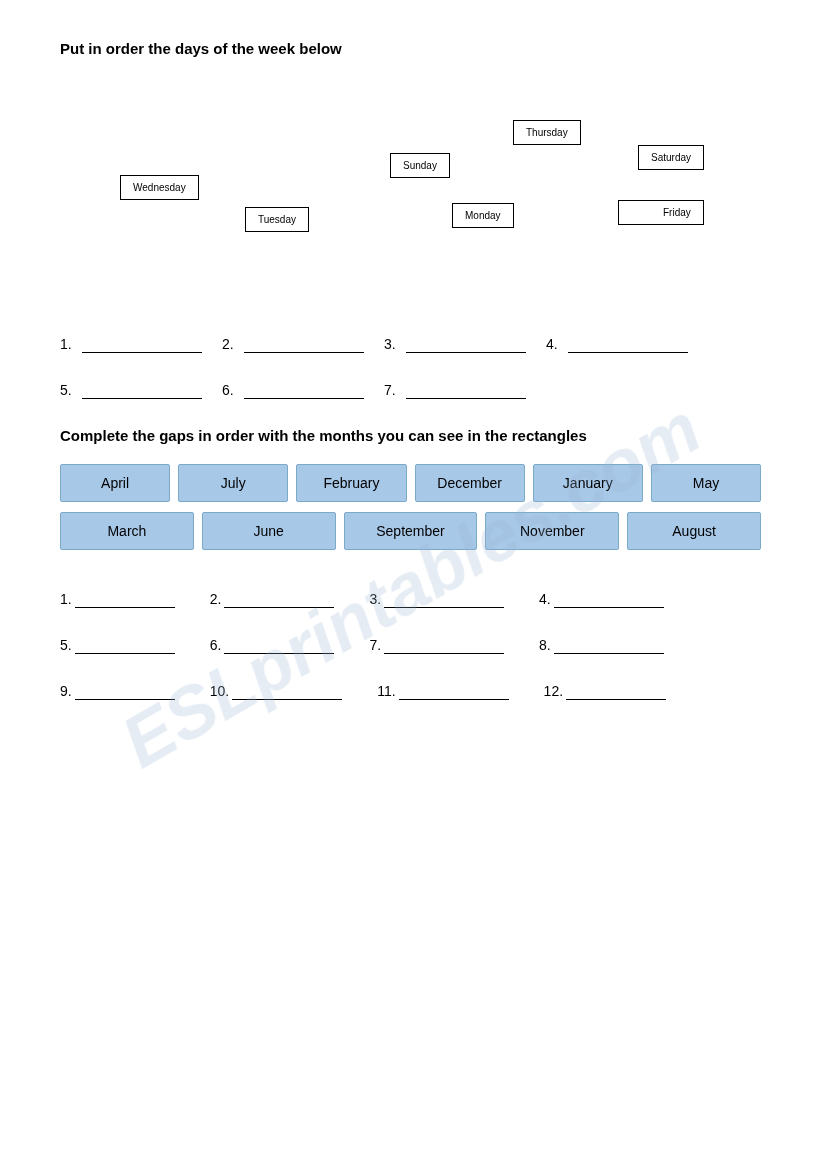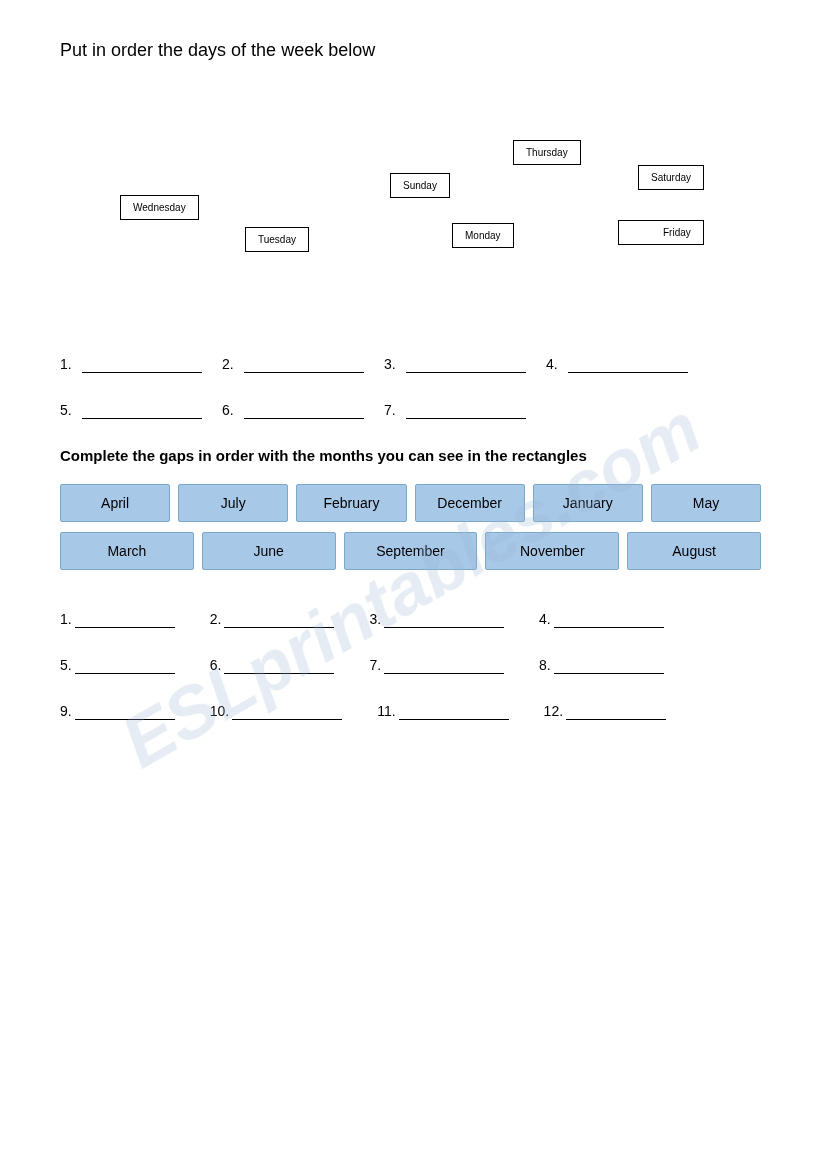--- a/index.html
+++ b/index.html
@@ -7,23 +7,23 @@
       background: #fff;
       font-family: Arial, sans-serif;
       width: 821px;
       min-height: 1169px;
       padding: 40px 60px;
       color: #000;
     }
 
     
     .section-title {
-      font-size: 18px;
-      font-weight: normal;
-      margin-bottom: 44px;
+      font-size: 15px;
+      font-weight: bold;
+      margin-bottom: 28px;
     }
 
     .days-container {
       position: relative;
       height: 200px;
       margin-bottom: 50px;
     }
 
     .day-box {
       position: absolute;

